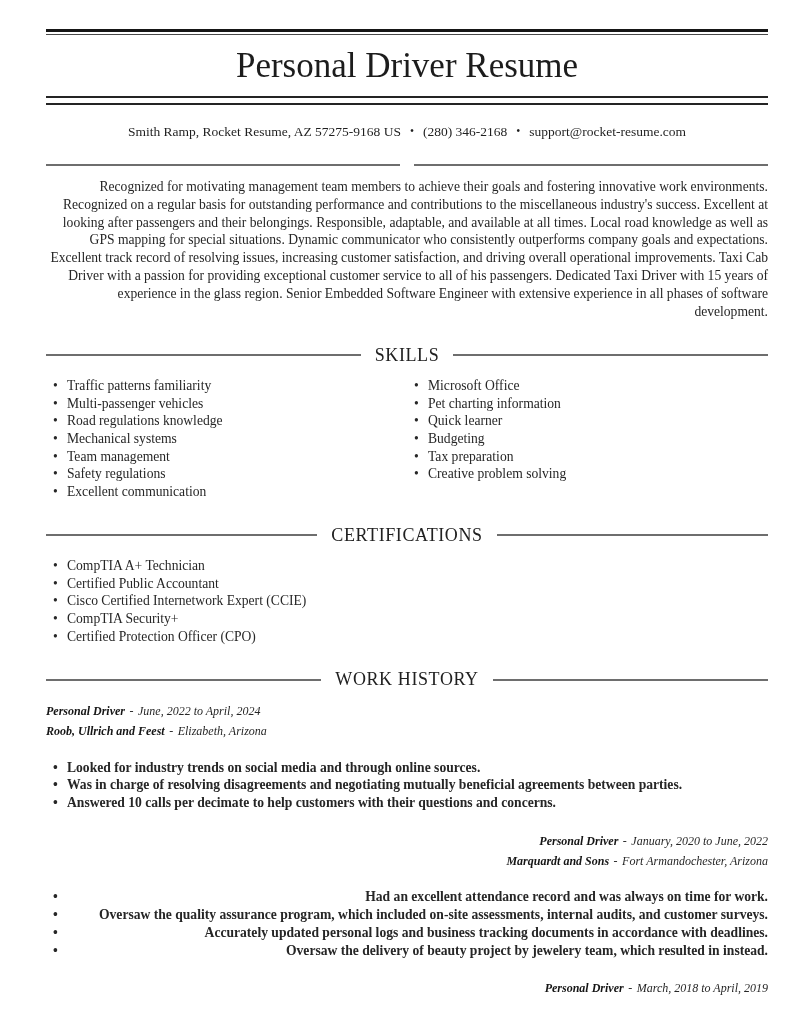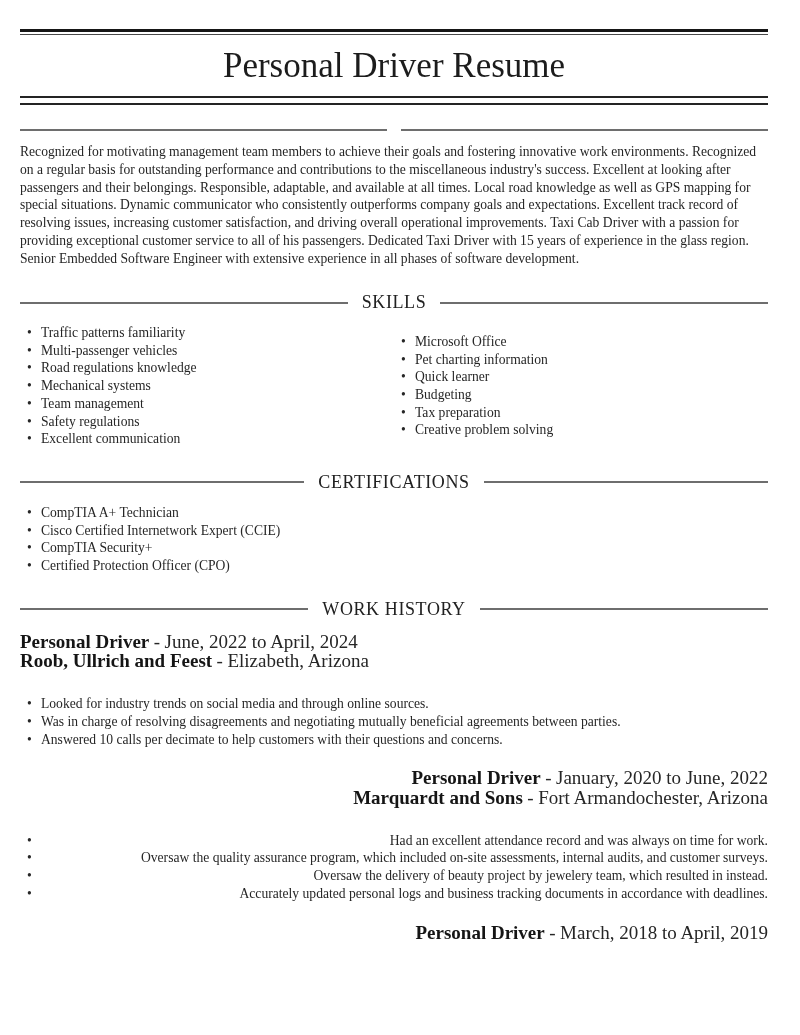--- a/index.html
+++ b/index.html
@@ -2,21 +2,21 @@
 <html><head>
 <meta charset="utf-8">
 <style>
   html, body { margin: 0; padding: 0; }
   body {
     width: 800px; height: 1035px; overflow: hidden;
     background: #ffffff;
     font-family: "Liberation Serif", "DejaVu Serif", serif;
     color: #262626;
   }
-  .page { padding: 29px 32px 0 20px; }
+  .page { padding: 29px 32px 0 46px; }
 
   
   .rule-a { height: 2px; border-top: 3px solid #161616; border-bottom: 1px solid #4a4a4a; }
   .rule-b { height: 5px; border-top: 2px solid #242424; border-bottom: 2px solid #242424; }
 
   .doc-title {
     margin: 10px 0 8px 0;
     font-size: 35px; font-weight: 400; line-height: 1.22;
     text-align: center; color: #1c1c1c;
   }
@@ -30,49 +30,50 @@
 
   .section-header { display: flex; align-items: center; gap: 14px; margin-top: 24px; }
   .section-header .line { flex: 1 1 0; height: 0; border-top: 2px solid #6e6e6e; }
   .section-header .htext {
     margin: 0; font-size: 18px; font-weight: 400;
     letter-spacing: 0.6px; color: #212121; white-space: nowrap;
   }
 
   .summary-text {
     margin: 12px 0 0 0;
-    font-size: 13.6px; line-height: 17.9px; color: #262626;
+    font-size: 13.6px; line-height: 17.9px; color: #262626; text-align: right;
   }
 
   .blist { list-style: none; margin: 11px 0 0 0; padding: 0; font-size: 13.6px; line-height: 17.7px; }
   .blist li { position: relative; padding-left: 21px; margin: 0; }
   .blist li::before { content: "\2022"; position: absolute; left: 7px; top: 0; }
 
-  .skills-cols { display: flex; align-items: center; }
+  .skills-cols { display: flex; }
   .skills-cols .col { flex: 1 1 0; }
 
   .work-jobs { margin-top: 2px; }
   .job { margin-top: 12px; }
   .job + .job { margin-top: 20px; text-align: right; }
-  .job-line { margin: 0; font-size: 19px; line-height: 19.6px; color: #262626; }
+  .job-line { margin: 0; font-size: 12px; line-height: 19.6px; color: #262626; font-style: italic; }
   .job-line .bold { font-weight: 700; color: #151515; }
   .job-line .sep { margin: 0 4.5px; }
-  .job .blist { margin-top: 24px; line-height: 17.8px; }
+  .job .blist { margin-top: 17px; line-height: 17.8px; font-weight: bold; }
 </style>
 </head>
 <body>
 
 <div class="page">
 
   <div class="rule-a"></div>
 
   <h1 class="doc-title">Personal Driver Resume</h1>
 
   <div class="rule-b"></div>
 
+  <p class="contact"><span>Smith Ramp, Rocket Resume, AZ 57275-9168 US</span><span class="dot">•</span><span>(280) 346-2168</span><span class="dot">•</span><span>support@rocket-resume.com</span></p>
 
   <div class="section-header">
     <div class="line"></div>
     <div class="line"></div>
   </div>
   <p class="summary-text">Recognized for motivating management team members to achieve their goals and fostering innovative work environments. Recognized on a regular basis for outstanding performance and contributions to the miscellaneous industry's success. Excellent at looking after passengers and their belongings. Responsible, adaptable, and available at all times. Local road knowledge as well as GPS mapping for special situations. Dynamic communicator who consistently outperforms company goals and expectations. Excellent track record of resolving issues, increasing customer satisfaction, and driving overall operational improvements. Taxi Cab Driver with a passion for providing exceptional customer service to all of his passengers. Dedicated Taxi Driver with 15 years of experience in the glass region. Senior Embedded Software Engineer with extensive experience in all phases of software development.</p>
 
   <div class="section-header">
     <div class="line"></div>
     <h2 class="htext">SKILLS</h2>
@@ -101,20 +102,21 @@
   </div>
 
   <div class="section-header">
     <div class="line"></div>
     <h2 class="htext">CERTIFICATIONS</h2>
     <div class="line"></div>
   </div>
   <ul class="blist">
 
   <li>CompTIA A+ Technician</li>
+      <li>Certified Public Accountant</li>
       <li>Cisco Certified Internetwork Expert (CCIE)</li>
       <li>CompTIA Security+</li>
       <li>Certified Protection Officer (CPO)</li>
     </ul>
 
   <div class="section-header">
     <div class="line"></div>
     <h2 class="htext">WORK HISTORY</h2>
     <div class="line"></div>
   </div>
@@ -131,22 +133,22 @@
         </ul>
       </div>
 
       <div class="job">
         <p class="job-line"><span class="bold">Personal Driver</span><span class="sep">-</span><span>January, 2020 to June, 2022</span></p>
         <p class="job-line"><span class="bold">Marquardt and Sons</span><span class="sep">-</span><span>Fort Armandochester, Arizona</span></p>
         <ul class="blist">
 
         <li>Had an excellent attendance record and was always on time for work.</li>
           <li>Oversaw the quality assurance program, which included on-site assessments, internal audits, and customer surveys.</li>
+          <li>Accurately updated personal logs and business tracking documents in accordance with deadlines.</li>
           <li>Oversaw the delivery of beauty project by jewelery team, which resulted in instead.</li>
-          <li>Accurately updated personal logs and business tracking documents in accordance with deadlines.</li>
         </ul>
       </div>
 
       <div class="job">
         <p class="job-line"><span class="bold">Personal Driver</span><span class="sep">-</span><span>March, 2018 to April, 2019</span></p>
 
       </div>
     </div>
 
 </div>

